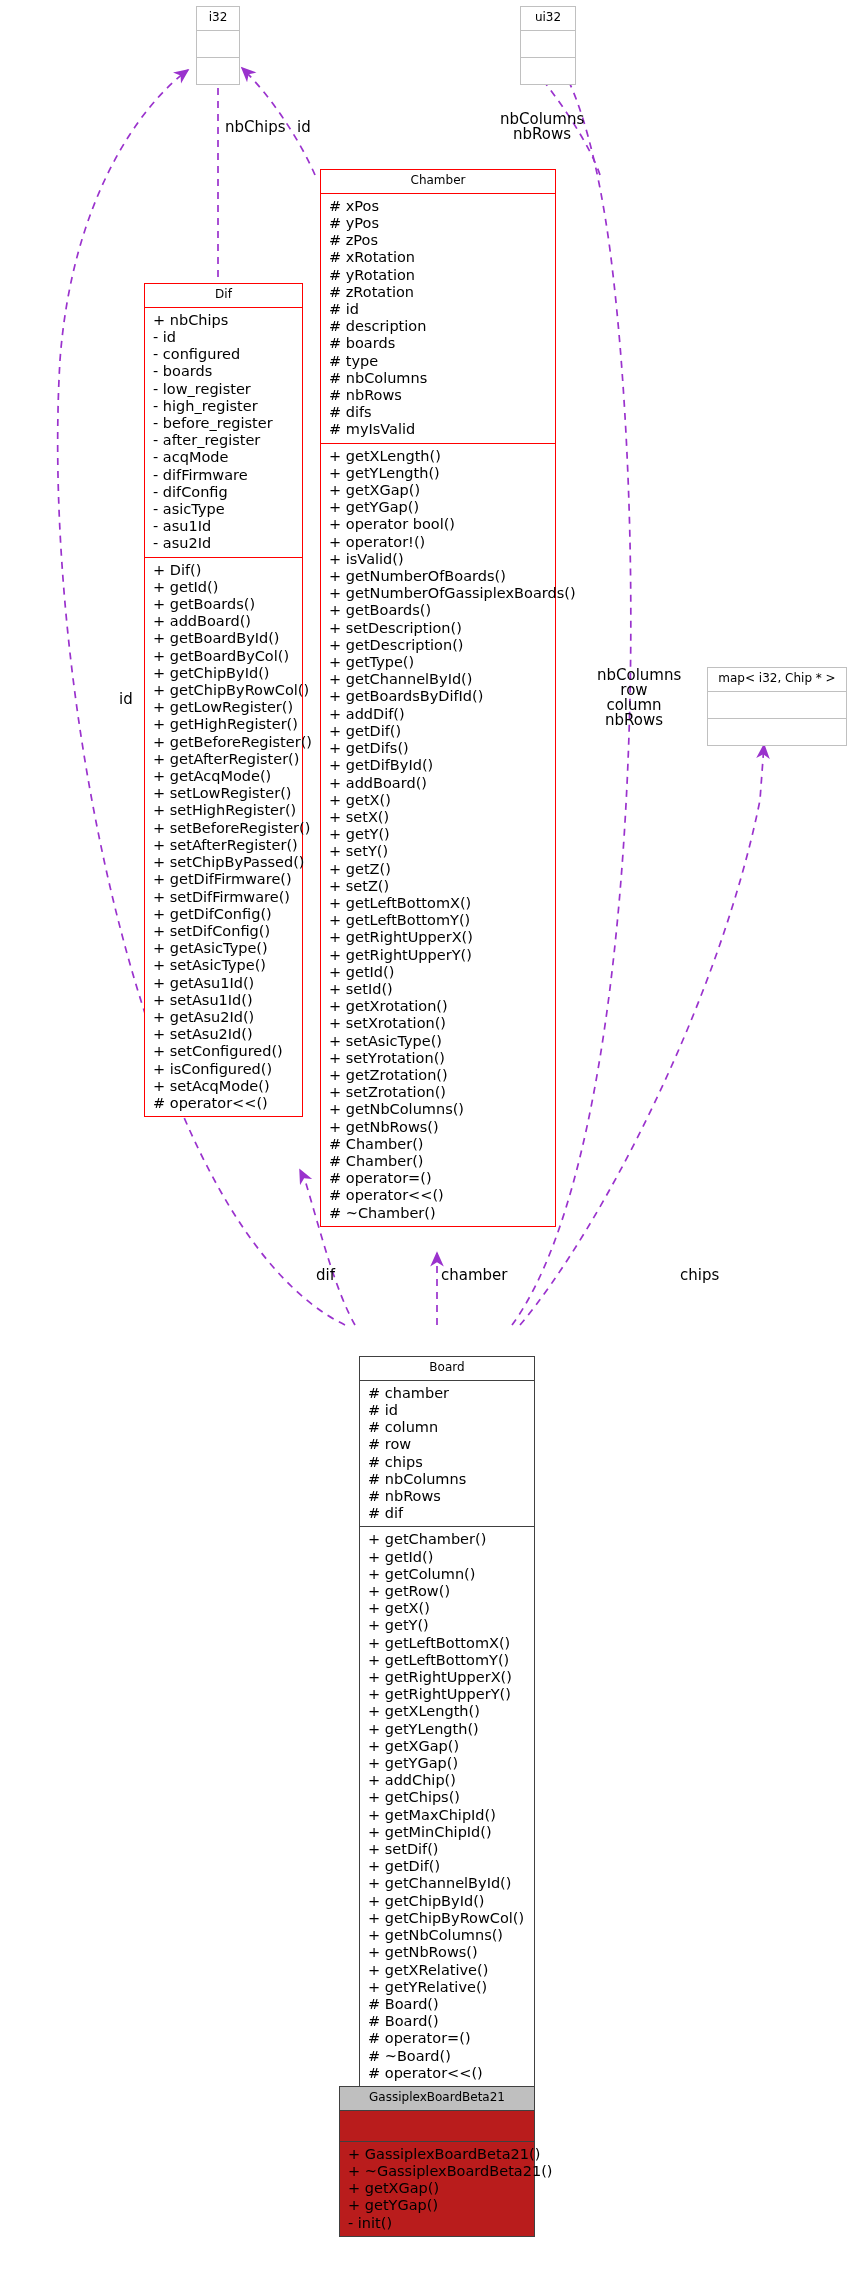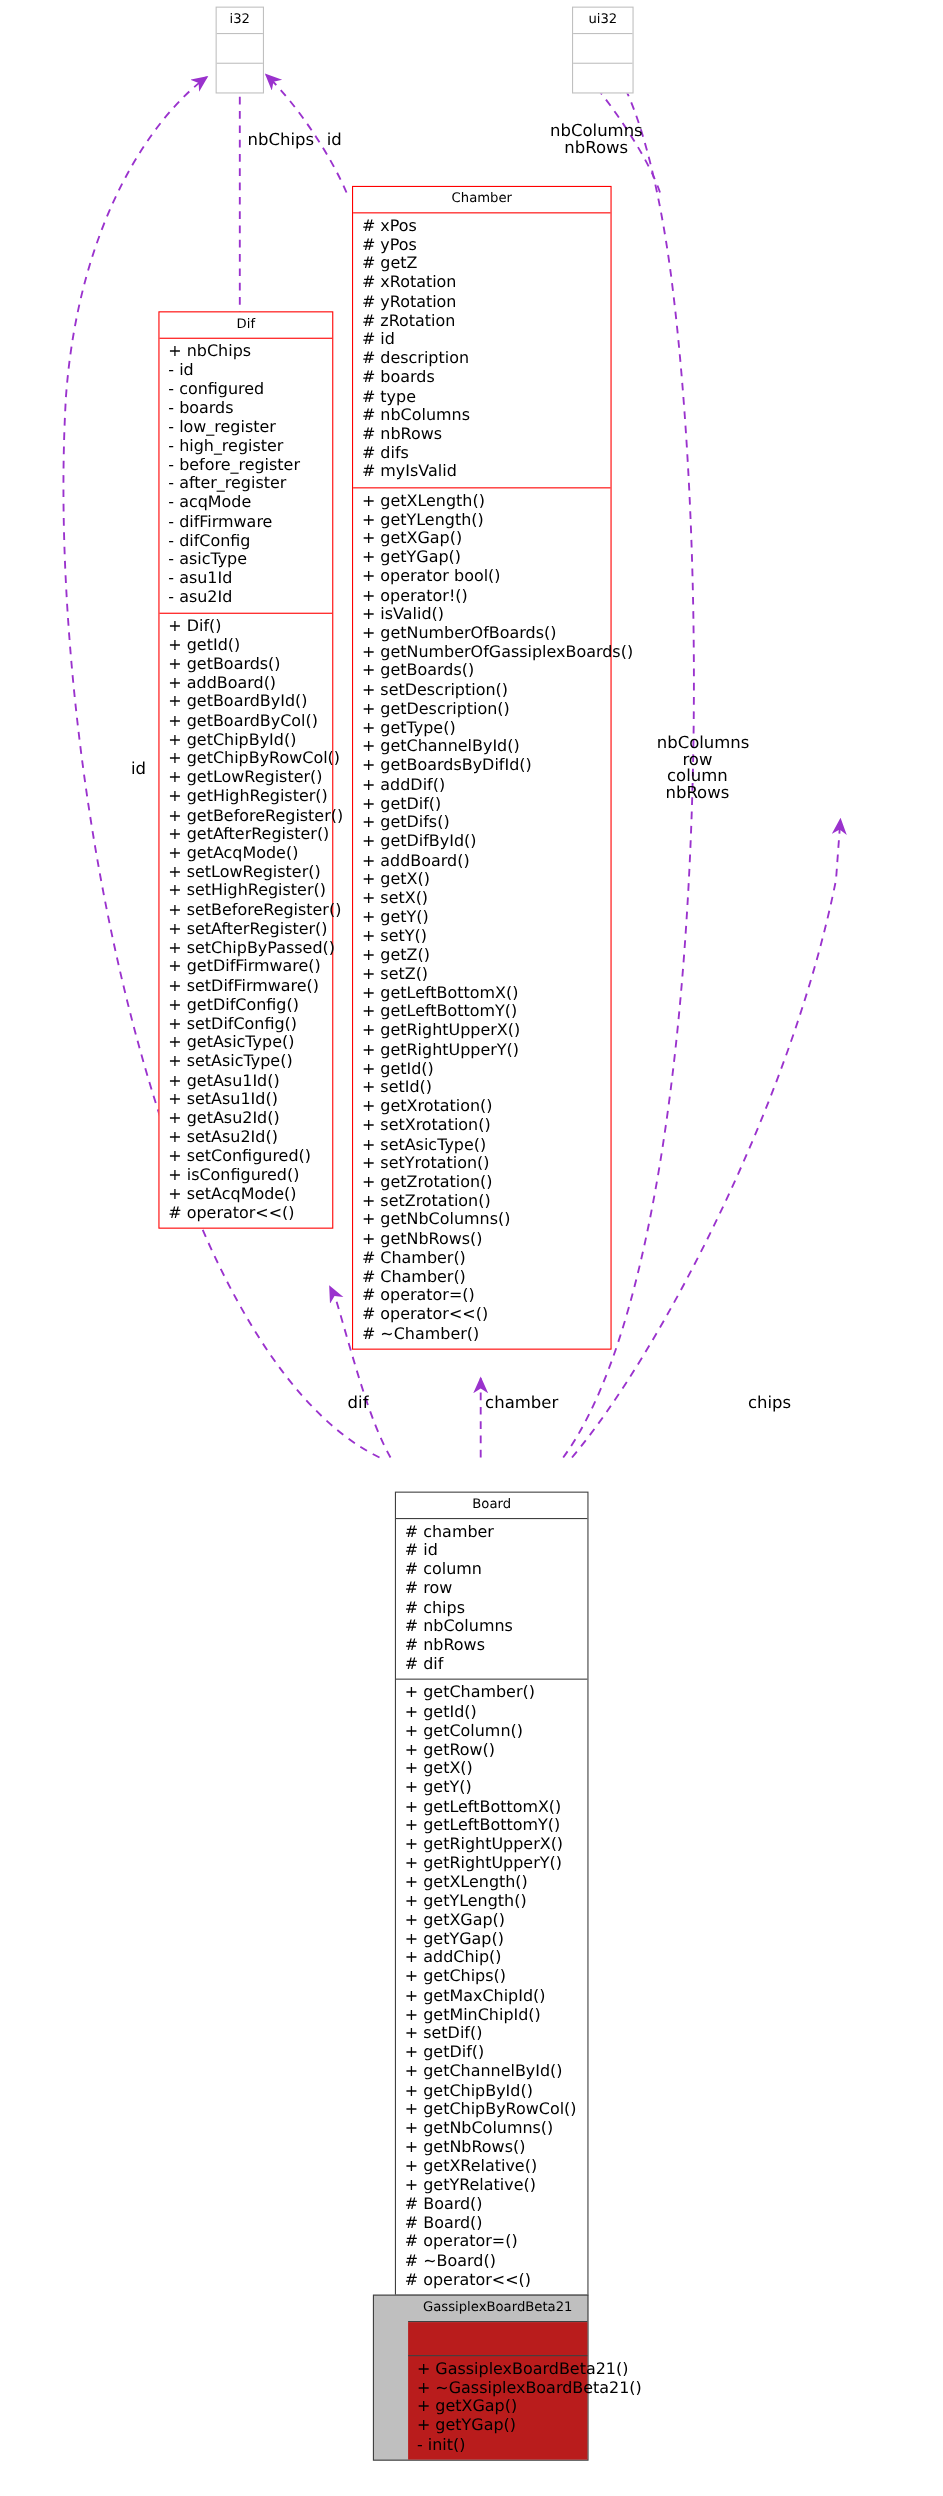--- a/index.html
+++ b/index.html
@@ -134,20 +134,25 @@
     <div class="compartment empty"></div>
     <div class="compartment empty sep"></div>
   </div>
 
   <div class="node lite" style="left:520px; top:6px; width:56px;">
     <div class="title">ui32</div>
     <div class="compartment empty"></div>
     <div class="compartment empty sep"></div>
   </div>
 
+  <div class="node lite" style="left:707px; top:667px; width:140px;">
+    <div class="title">map&lt; i32, Chip * &gt;</div>
+    <div class="compartment empty"></div>
+    <div class="compartment empty sep"></div>
+  </div>
 
   <div class="node red" style="left:144px; top:283px; width:159px;">
     <div class="title">Dif</div>
     <div class="compartment">
         <div class="row">+ nbChips</div>
         <div class="row">- id</div>
         <div class="row">- configured</div>
         <div class="row">- boards</div>
         <div class="row">- low_register</div>
         <div class="row">- high_register</div>
@@ -194,21 +199,21 @@
         <div class="row">+ setAcqMode()</div>
         <div class="row"># operator&lt;&lt;()</div>
       </div>
   </div>
 
   <div class="node red" style="left:320px; top:169px; width:236px;">
     <div class="title">Chamber</div>
     <div class="compartment">
         <div class="row"># xPos</div>
         <div class="row"># yPos</div>
-        <div class="row"># getZ</div>
+        <div class="row"># zPos</div>
         <div class="row"># xRotation</div>
         <div class="row"># yRotation</div>
         <div class="row"># zRotation</div>
         <div class="row"># id</div>
         <div class="row"># description</div>
         <div class="row"># boards</div>
         <div class="row"># type</div>
         <div class="row"># nbColumns</div>
         <div class="row"># nbRows</div>
         <div class="row"># difs</div>
@@ -304,21 +309,21 @@
         <div class="row">+ getXRelative()</div>
         <div class="row">+ getYRelative()</div>
         <div class="row"># Board()</div>
         <div class="row"># Board()</div>
         <div class="row"># operator=()</div>
         <div class="row"># ~Board()</div>
         <div class="row"># operator&lt;&lt;()</div>
       </div>
   </div>
 
-  <div class="node grey" style="left:339px; top:2086px; width:196px;padding-left:31px;">
+  <div class="node grey" style="left:339px; top:2086px; width:196px;">
     <div class="title">GassiplexBoardBeta21</div>
     <div class="compartment empty" style="min-height:22px"></div>
     <div class="compartment sep">
         <div class="row">+ GassiplexBoardBeta21()</div>
         <div class="row">+ ~GassiplexBoardBeta21()</div>
         <div class="row">+ getXGap()</div>
         <div class="row">+ getYGap()</div>
         <div class="row">- init()</div>
       </div>
   </div>

